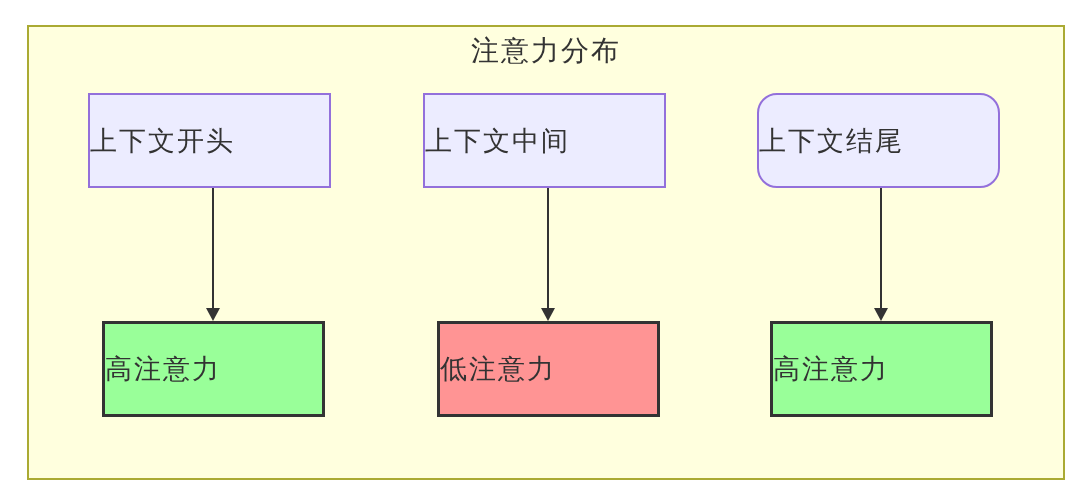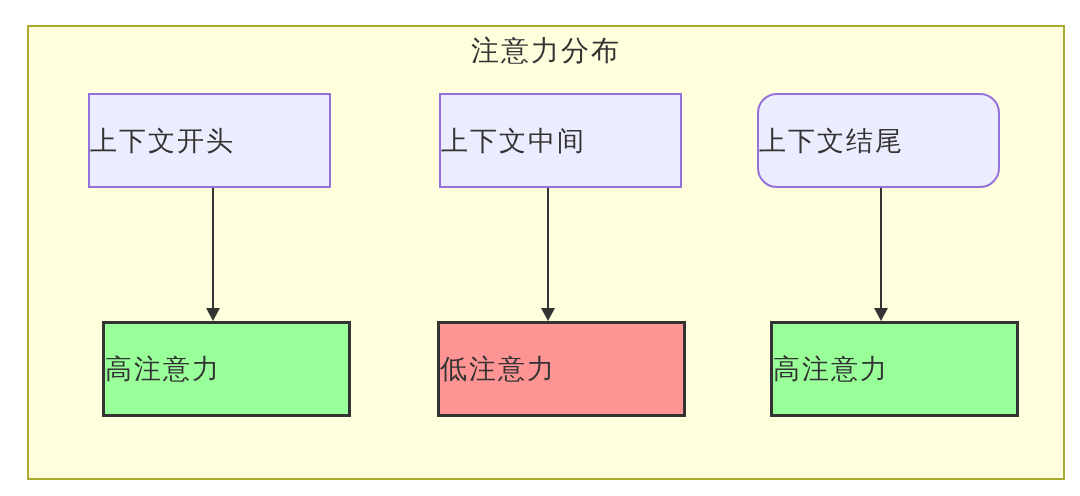--- a/index.html
+++ b/index.html
@@ -49,28 +49,28 @@
   }
   .node.source {
     top: 93px;
     width: 243px;
     height: 95px;
     background: var(--source-node-bg, #ececff);
     border: 2px solid var(--source-node-border, #9370db);
   }
   .node.result {
     top: 321px;
-    width: 249px;
+    width: 223px;
     height: 96px;
     border: 3px solid var(--result-node-border, #333333);
   }
   .node.high { background: var(--high-attention-bg, #99ff99); }
   .node.low  { background: var(--low-attention-bg, #ff9494); }
   .src-a { left: 88px; }
-  .src-b { left: 423px; margin-left: 16px; }
+  .src-b { left: 423px; }
   .src-c { left: 757px; border-radius: 20px; }
   .res-a { left: 102px; }
   .res-b { left: 437px; }
   .res-c { left: 770px; }
   .arrow {
     position: absolute;
     top: 188px;
     width: 14px;
     height: 133px;
   }

